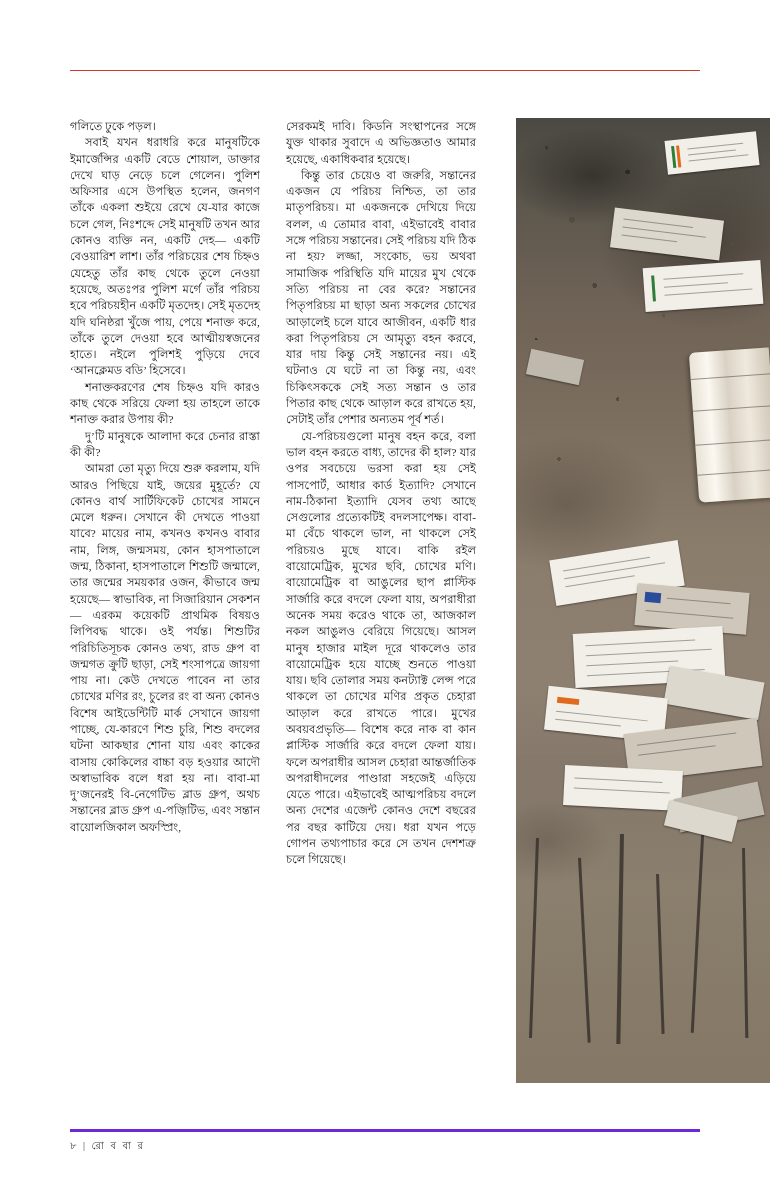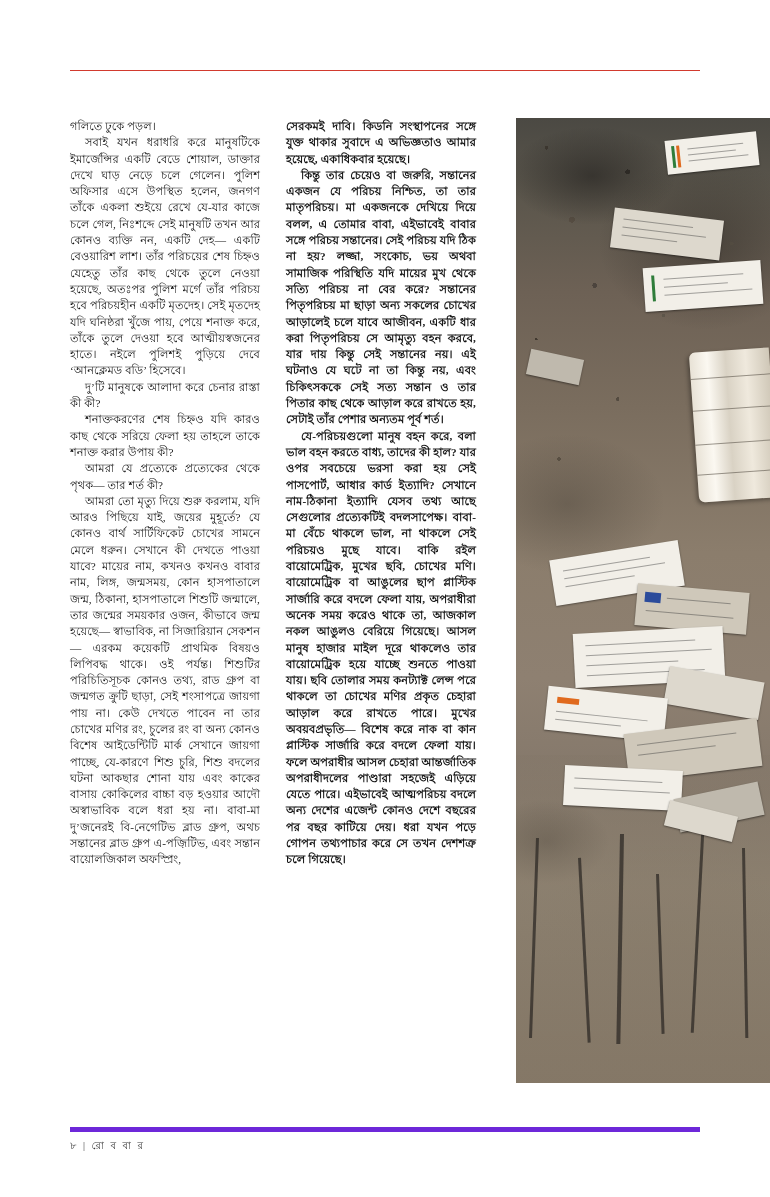--- a/index.html
+++ b/index.html
@@ -42,21 +42,21 @@
     top: 0;
     width: 190px;
     font-size: 11.3px;
     line-height: 16.3px;
     text-align: justify;
     text-justify: inter-word;
     color: #141414;
     letter-spacing: 0.1px;
   }
   .col-1 { left: 0; }
-  .col-2 { left: 216px; font-weight: bold; }
+  .col-2 { left: 216px; }
   .col p { margin: 0; }
   .col p.indent { text-indent: 15px; }
   .photo {
     position: absolute;
     left: 446px;
     top: 0;
     width: 254px;
     height: 965px;
     overflow: hidden;
     background: #6e6258;
@@ -135,43 +135,42 @@
     position: absolute;
     left: 0; width: 100%; height: 1px;
     background: rgba(90,84,74,.6);
   }
   
   .footer {
     position: absolute;
     left: 70px;
     bottom: 42px;
     width: 630px;
-    border-top: 5px solid #6d28d9;
+    border-top: 3px solid #6d28d9;
     padding-top: 6px;
     font-size: 10px;
     color: #3a3a3a;
     letter-spacing: 2px;
   }
   .footer .pgnum { font-weight: normal; }
 </style>
 </head>
 <body>
 
 <div class="page">
 
   <div class="top-rule"></div>
 
   <div class="content">
 
     <div class="col col-1">
       <p>গলিতে ঢুকে পড়ল।</p>
       <p class="indent">সবাই যখন ধরাধরি করে মানুষটিকে ইমার্জেন্সির একটি বেডে শোয়াল, ডাক্তার দেখে ঘাড় নেড়ে চলে গেলেন। পুলিশ অফিসার এসে উপস্থিত হলেন, জনগণ তাঁকে একলা শুইয়ে রেখে যে-যার কাজে চলে গেল, নিঃশব্দে সেই মানুষটি তখন আর কোনও ব্যক্তি নন, একটি দেহ— একটি বেওয়ারিশ লাশ। তাঁর পরিচয়ের শেষ চিহ্নও যেহেতু তাঁর কাছ থেকে তুলে নেওয়া হয়েছে, অতঃপর পুলিশ মর্গে তাঁর পরিচয় হবে পরিচয়হীন একটি মৃতদেহ। সেই মৃতদেহ যদি ঘনিষ্ঠরা খুঁজে পায়, পেয়ে শনাক্ত করে, তাঁকে তুলে দেওয়া হবে আত্মীয়স্বজনের হাতে। নইলে পুলিশই পুড়িয়ে দেবে ‘আনক্লেমড বডি’ হিসেবে।</p>
+      <p class="indent">শনাক্তকরণের শেষ চিহ্নও যদি কারও কাছ থেকে সরিয়ে ফেলা হয় তাহলে তাকে শনাক্ত করার উপায় কী?</p>
       <p class="indent">দু’টি মানুষকে আলাদা করে চেনার রাস্তা কী কী?</p>
-      <p class="indent">শনাক্তকরণের শেষ চিহ্নও যদি কারও কাছ থেকে সরিয়ে ফেলা হয় তাহলে তাকে শনাক্ত করার উপায় কী?</p>
-      <p class="indent">আমরা যে প্রত্যেকে প্রত্যেকের থেকে পৃথক— তার শর্ত কী?</p>
       <p class="indent">আমরা তো মৃত্যু দিয়ে শুরু করলাম, যদি আরও পিছিয়ে যাই, জয়ের মুহূর্তে? যে কোনও বার্থ সার্টিফিকেট চোখের সামনে মেলে ধরুন। সেখানে কী দেখতে পাওয়া যাবে? মায়ের নাম, কখনও কখনও বাবার নাম, লিঙ্গ, জন্মসময়, কোন হাসপাতালে জন্ম, ঠিকানা, হাসপাতালে শিশুটি জন্মালে, তার জন্মের সময়কার ওজন, কীভাবে জন্ম হয়েছে— স্বাভাবিক, না সিজারিয়ান সেকশন— এরকম কয়েকটি প্রাথমিক বিষয়ও লিপিবদ্ধ থাকে। ওই পর্যন্ত। শিশুটির পরিচিতিসূচক কোনও তথ্য, রাড গ্রুপ বা জন্মগত ক্রুটি ছাড়া, সেই শংসাপত্রে জায়গা পায় না। কেউ দেখতে পাবেন না তার চোখের মণির রং, চুলের রং বা অন্য কোনও বিশেষ আইডেন্টিটি মার্ক সেখানে জায়গা পাচ্ছে, যে-কারণে শিশু চুরি, শিশু বদলের ঘটনা আকছার শোনা যায় এবং কাকের বাসায় কোকিলের বাচ্চা বড় হওয়ার আদৌ অস্বাভাবিক বলে ধরা হয় না। বাবা-মা দু’জনেরই বি-নেগেটিভ ব্লাড গ্রুপ, অথচ সন্তানের ব্লাড গ্রুপ এ-পজ়িটিভ, এবং সন্তান বায়োলজিকাল অফস্প্রিং,</p>
     </div>
 
     <div class="col col-2">
       <p>সেরকমই দাবি। কিডনি সংস্থাপনের সঙ্গে যুক্ত থাকার সুবাদে এ অভিজ্ঞতাও আমার হয়েছে, একাধিকবার হয়েছে।</p>
       <p class="indent">কিন্তু তার চেয়েও বা জরুরি, সন্তানের একজন যে পরিচয় নিশ্চিত, তা তার মাতৃপরিচয়। মা একজনকে দেখিয়ে দিয়ে বলল, এ তোমার বাবা, এইভাবেই বাবার সঙ্গে পরিচয় সন্তানের। সেই পরিচয় যদি ঠিক না হয়? লজ্জা, সংকোচ, ভয় অথবা সামাজিক পরিস্থিতি যদি মায়ের মুখ থেকে সত্যি পরিচয় না বের করে? সন্তানের পিতৃপরিচয় মা ছাড়া অন্য সকলের চোখের আড়ালেই চলে যাবে আজীবন, একটি ধার করা পিতৃপরিচয় সে আমৃত্যু বহন করবে, যার দায় কিন্তু সেই সন্তানের নয়। এই ঘটনাও যে ঘটে না তা কিন্তু নয়, এবং চিকিৎসককে সেই সত্য সন্তান ও তার পিতার কাছ থেকে আড়াল করে রাখতে হয়, সেটাই তাঁর পেশার অন্যতম পূর্ব শর্ত।</p>
       <p class="indent">যে-পরিচয়গুলো মানুষ বহন করে, বলা ভাল বহন করতে বাধ্য, তাদের কী হাল? যার ওপর সবচেয়ে ভরসা করা হয় সেই পাসপোর্ট, আধার কার্ড ইত্যাদি? সেখানে নাম-ঠিকানা ইত্যাদি যেসব তথ্য আছে সেগুলোর প্রত্যেকটিই বদলসাপেক্ষ। বাবা-মা বেঁচে থাকলে ভাল, না থাকলে সেই পরিচয়ও মুছে যাবে। বাকি রইল বায়োমেট্রিক, মুখের ছবি, চোখের মণি। বায়োমেট্রিক বা আঙুলের ছাপ প্লাস্টিক সার্জারি করে বদলে ফেলা যায়, অপরাধীরা অনেক সময় করেও থাকে তা, আজকাল নকল আঙুলও বেরিয়ে গিয়েছে। আসল মানুষ হাজার মাইল দূরে থাকলেও তার বায়োমেট্রিক হয়ে যাচ্ছে শুনতে পাওয়া যায়। ছবি তোলার সময় কনট্যাক্ট লেন্স পরে থাকলে তা চোখের মণির প্রকৃত চেহারা আড়াল করে রাখতে পারে। মুখের অবয়বপ্রভৃতি— বিশেষ করে নাক বা কান প্লাস্টিক সার্জারি করে বদলে ফেলা যায়। ফলে অপরাধীর আসল চেহারা আন্তর্জাতিক অপরাধীদলের পাণ্ডারা সহজেই এড়িয়ে যেতে পারে। এইভাবেই আত্মপরিচয় বদলে অন্য দেশের এজেন্ট কোনও দেশে বছরের পর বছর কাটিয়ে দেয়। ধরা যখন পড়ে গোপন তথ্যপাচার করে সে তখন দেশশত্রু চলে গিয়েছে।</p>
     </div>
 
     <div class="photo">

